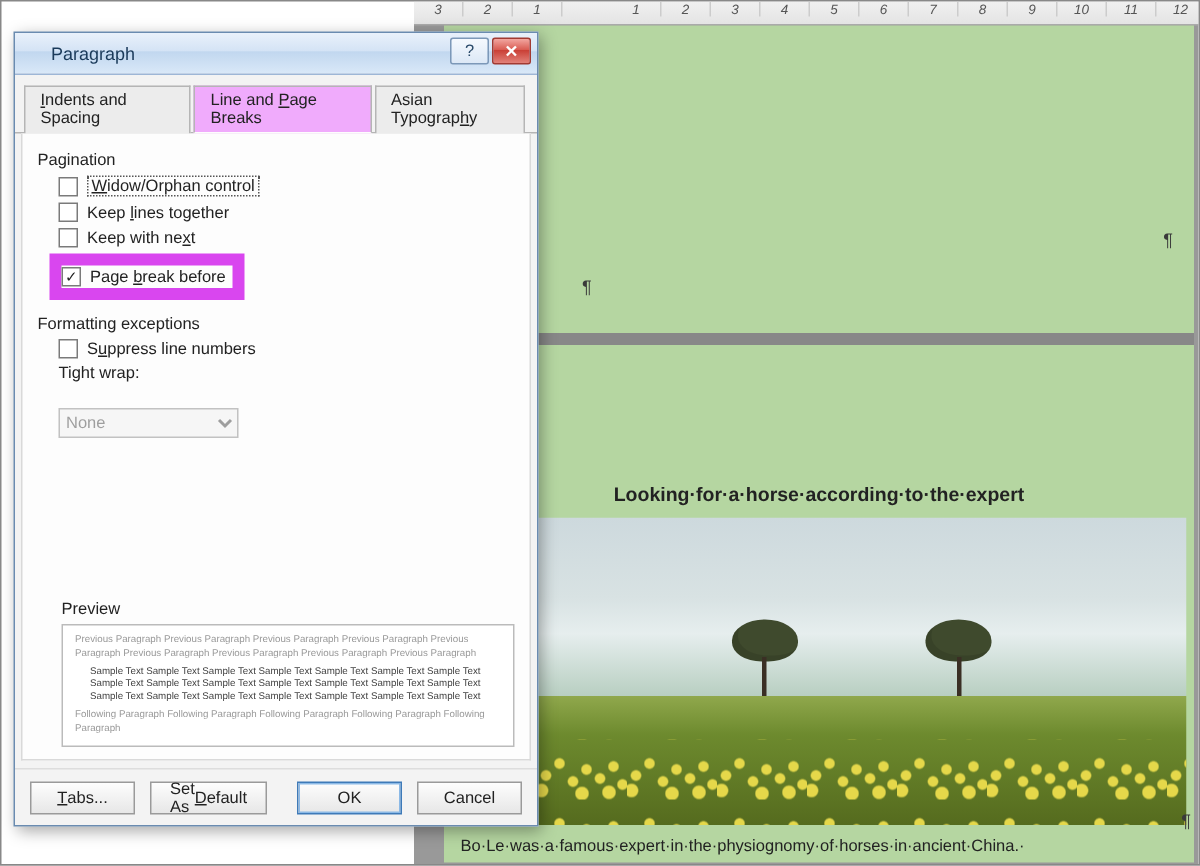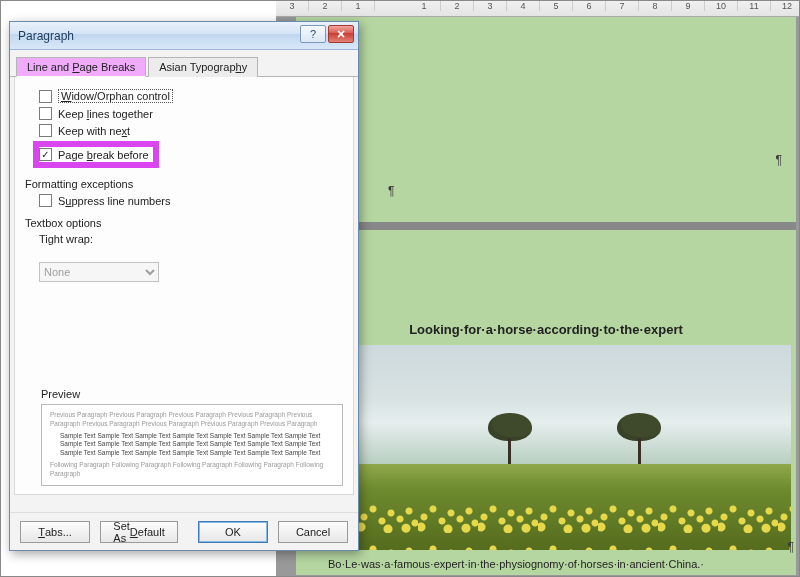--- a/index.html
+++ b/index.html
@@ -28,20 +28,21 @@
     left: 275px;
     top: 0;
     right: 0;
     height: 16px;
     background: linear-gradient(#f0f0f0,#e4e4e4);
     border-bottom: 1px solid #aaa;
     font-size: 9px;
     color: #555;
     overflow: hidden;
     white-space: nowrap;
+    font-style: italic;
   }
   .ruler span { display:inline-block; width:33px; text-align:center; border-right:1px solid #ccc; }
   .page-green {
     position: absolute;
     background: #b5d6a1;
   }
   .page1 { left: 295px; top: 16px; width: 500px; height: 205px; }
   .gap   { position:absolute; left:295px; top:221px; width:500px; height:8px; background:#888; }
   .page2 { left: 295px; top: 229px; width: 500px; height: 345px; }
   .para-mark {
@@ -106,21 +107,21 @@
   }
   .tree1 { left: 35%; transform: translateX(-50%); }
   .tree2 { left: 65%; transform: translateX(-50%); }
   .caption {
     position:absolute;
     left:0; right:0;
     bottom: 5px;
     font-size: 11px;
     color:#222;
     text-align:left;
-    padding-left: 32px;
+    padding-left: 11px;
   }
 
   
   .dialog {
     position:absolute;
     left: 8px;
     top: 20px;
     width: 350px;
     height: 530px;
     background: #f3f3f3;
@@ -128,21 +129,21 @@
     box-shadow: 2px 3px 10px rgba(0,0,0,.35);
     font-size: 11px;
     color:#222;
   }
   .titlebar {
     height: 28px;
     background: linear-gradient(#e9f1fb, #d4e3f5 45%, #c1d7ef 46%, #d9e8f8);
     border-bottom: 1px solid #9db6d6;
     display:flex;
     align-items:center;
-    padding-left:8px;
+    padding-left:24px;
     position:relative;
   }
   .titlebar .title { font-size: 12px; color:#1a3a5a; }
   .titlebar .winbtns {
     position:absolute; right:4px; top:3px; display:flex; gap:2px;
   }
   .winbtn {
     width:26px; height:18px;
     border:1px solid #7c98b8;
     border-radius:2px;
@@ -203,21 +204,21 @@
     width:13px; height:13px;
     border:1px solid #7a7a7a;
     background:#fff;
     display:inline-flex;
     align-items:center; justify-content:center;
     font-size:10px;
     color:#222;
   }
   .chk.checked::after { content:"✓"; }
   .highlight {
-    border: 6px solid #d946ef;
+    border: 8px solid #d946ef;
     padding: 1px 4px 1px 0;
     margin-left:-3px;
     display:inline-flex;
     align-items:center;
     gap:6px;
   }
   .select-wrap {
     margin: 2px 0 6px 14px;
   }
   select {
@@ -305,25 +306,27 @@
 <div class="dialog">
   <div class="titlebar">
     <span class="title">Paragraph</span>
     <div class="winbtns">
       <div class="winbtn">?</div>
       <div class="winbtn close">✕</div>
     </div>
   </div>
 
   <div class="tabs">
+    <div class="tab"><span class="ul">I</span><span>ndents and Spacing</span></div>
     <div class="tab active">Line and <span class="ul">P</span>age Breaks</div>
     <div class="tab">Asian Typograp<span class="ul">h</span>y</div>
   </div>
 
   <div class="dlg-body">
+    <div class="group-label">Pagination</div>
 
     <div class="chk-row">
       <span class="chk"></span>
       <span style="border:1px dotted #555; padding:0 2px;"><span class="ul">W</span>idow/Orphan control</span>
     </div>
     <div class="chk-row">
       <span class="chk"></span>
       <span>Keep <span class="ul">l</span>ines together</span>
     </div>
     <div class="chk-row">
@@ -336,21 +339,20 @@
         <span>Page <span class="ul">b</span>reak before</span>
       </span>
     </div>
 
     <div class="group-label" style="margin-top:10px;">Formatting exceptions</div>
     <div class="chk-row">
       <span class="chk"></span>
       <span>S<span class="ul">u</span>ppress line numbers</span>
     </div>
 
-    <div class="group-label" style="margin-top:10px;">Textbox options</div>
     <div style="margin:2px 0 17px 14px;">Tight wrap:</div>
     <div class="select-wrap">
       <select disabled="">
         <option>None</option>
       </select>
     </div>
 
     <div style="position:absolute; left:26px; right:10px; bottom:8px;">
       <div class="group-label">Preview</div>
       <div class="preview-box">

